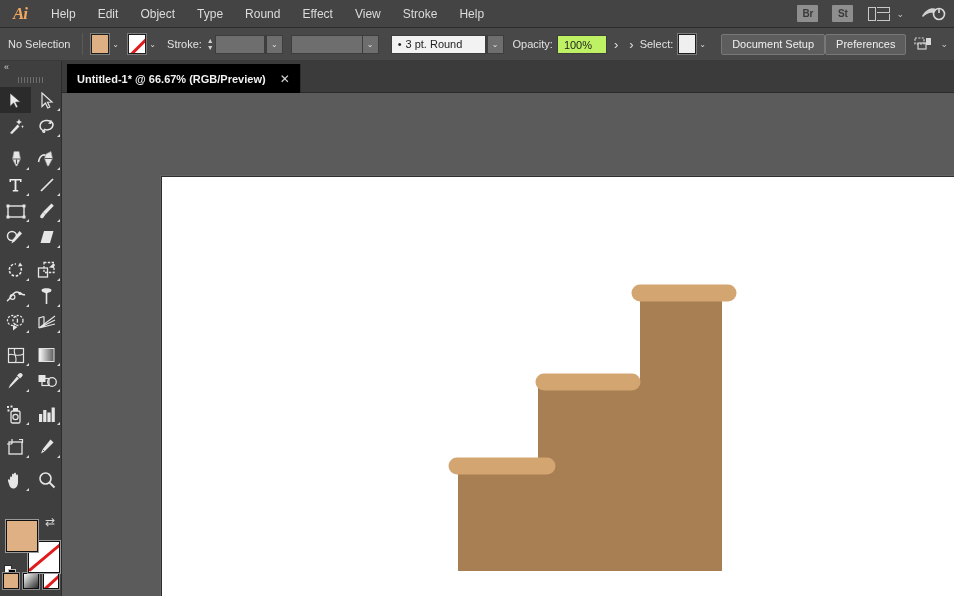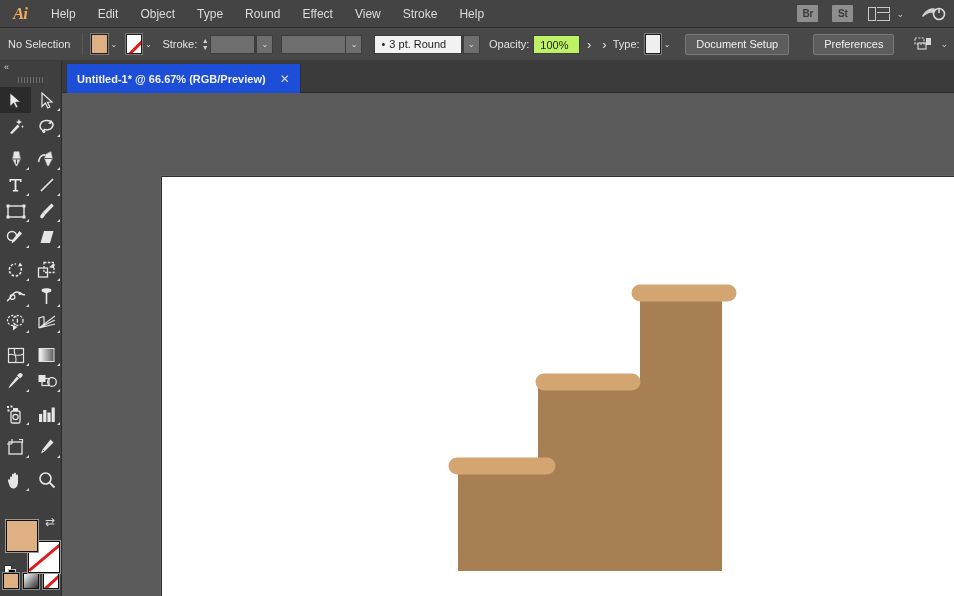--- a/index.html
+++ b/index.html
@@ -80,32 +80,32 @@
   .combo-arrow { width: 16px; text-align: center; font-size: 8px; color: #e0e0e0;
                  border-left: 1px solid #3d3d3d; height: 100%; line-height: 18px; }
   .opacity-box {
     height: 19px; width: 56px; background: #bef264; border: 1px solid #3d3d3d;
     font-size: 11px; color: #1e1e1e; line-height: 18px; padding-left: 6px;
   }
   .chevron-right { color: #e0e0e0; font-size: 13px; padding: 0 7px; }
   .btn {
     height: 21px; background: #5d5d5d; border: 1px solid #787878;
     color: #f0f0f0; font-size: 11px; padding: 0 10px; line-height: 19px;
-    border-radius: 2px; margin: 0 12px; cursor: default; white-space: nowrap;
+    border-radius: 2px; margin: 0 0; cursor: default; white-space: nowrap;
   }
   .align-ico { width: 20px; height: 16px; margin-left: 8px; position: relative; }
 
   
   .tabbar {
     position: absolute; left: 0; top: 61px; width: 954px; height: 32px;
     background: #3b3b3b; border-bottom: 1px solid #2a2a2a;
   }
   .tab {
     position: absolute; left: 67px; top: 3px; height: 29px;
-    background: #1d4ed8; display: flex; align-items: center;
+    background: #000000; display: flex; align-items: center;
     padding: 0 10px; border-right: 1px solid #2e2e2e;
   }
   .tab-title { font-size: 11px; font-weight: bold; color: #f2f2f2; white-space: nowrap; }
   .tab-close { margin-left: 14px; font-size: 12px; color: #d8d8d8; cursor: default; }
 
   
   .toolbar {
     position: absolute; left: 0; top: 61px; width: 62px; height: 535px;
     background: #3f3f3f; border-right: 1px solid #2c2c2c;
   }
@@ -244,21 +244,21 @@
   </div>
   <div class="combo" style="width:18px;">
     <div class="combo-arrow">⌄</div>
   </div>
 
   <div class="cb-label" style="padding-left:9px;padding-right:4px;">Opacity:</div>
   <div class="opacity-box">100%</div>
   <div class="chevron-right">›</div>
 
   <div class="chevron-right" style="padding:0 4px;">›</div>
-  <div class="cb-label" style="padding-left:2px;padding-right:5px;">Type:</div>
+  <div class="cb-label" style="padding-left:2px;padding-right:5px;">Select:</div>
   <div class="swatch" style="background:#efefef;"></div>
   <div class="dd-arrow">⌄</div>
 
   <div class="btn" style="margin-left:12px;">Document Setup</div>
   <div class="btn">Preferences</div>
 
   <div class="align-ico">
     <svg width="20" height="16" viewBox="0 0 20 16">
       <rect x="1" y="2" width="9" height="6" fill="none" stroke="#d4d4d4" stroke-width="1.2" stroke-dasharray="2 1.4"></rect>
       <rect x="4" y="7" width="8" height="6" fill="none" stroke="#d4d4d4" stroke-width="1.2"></rect>

